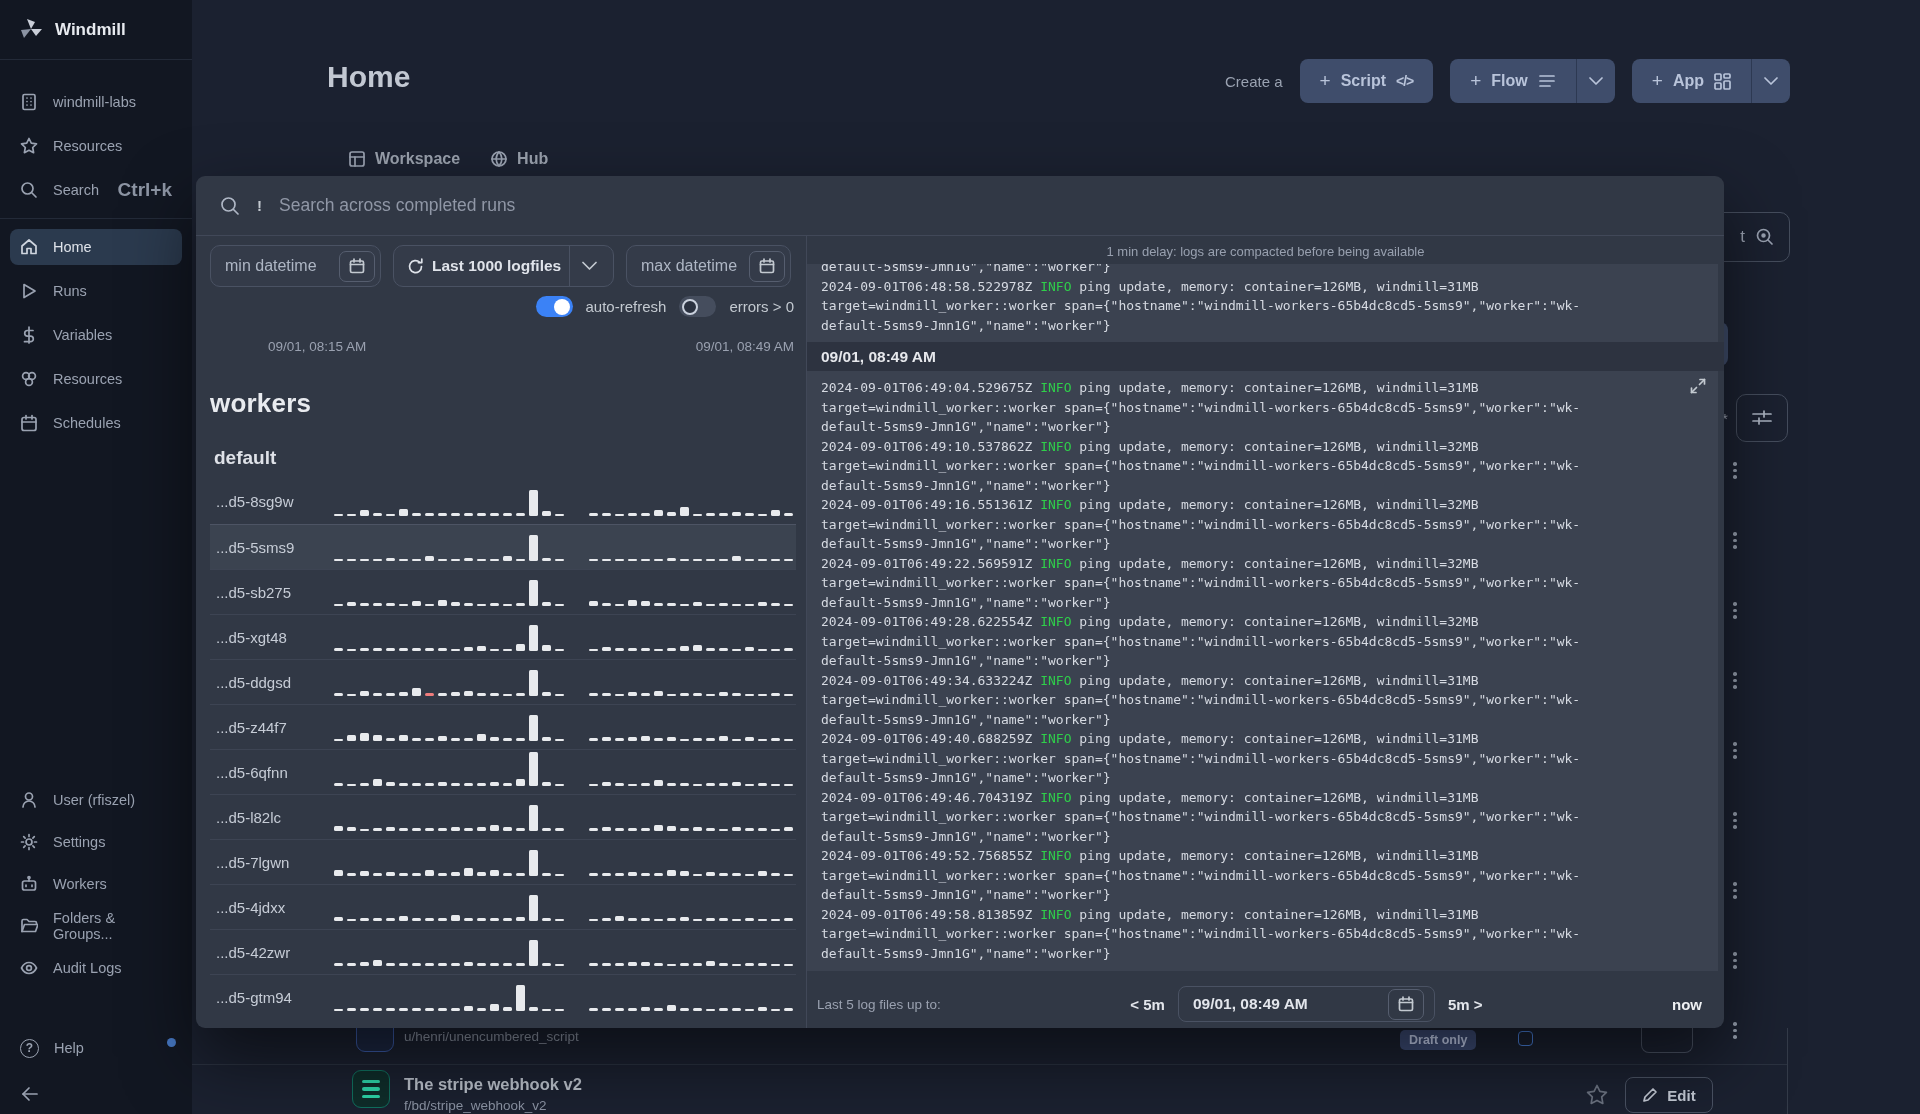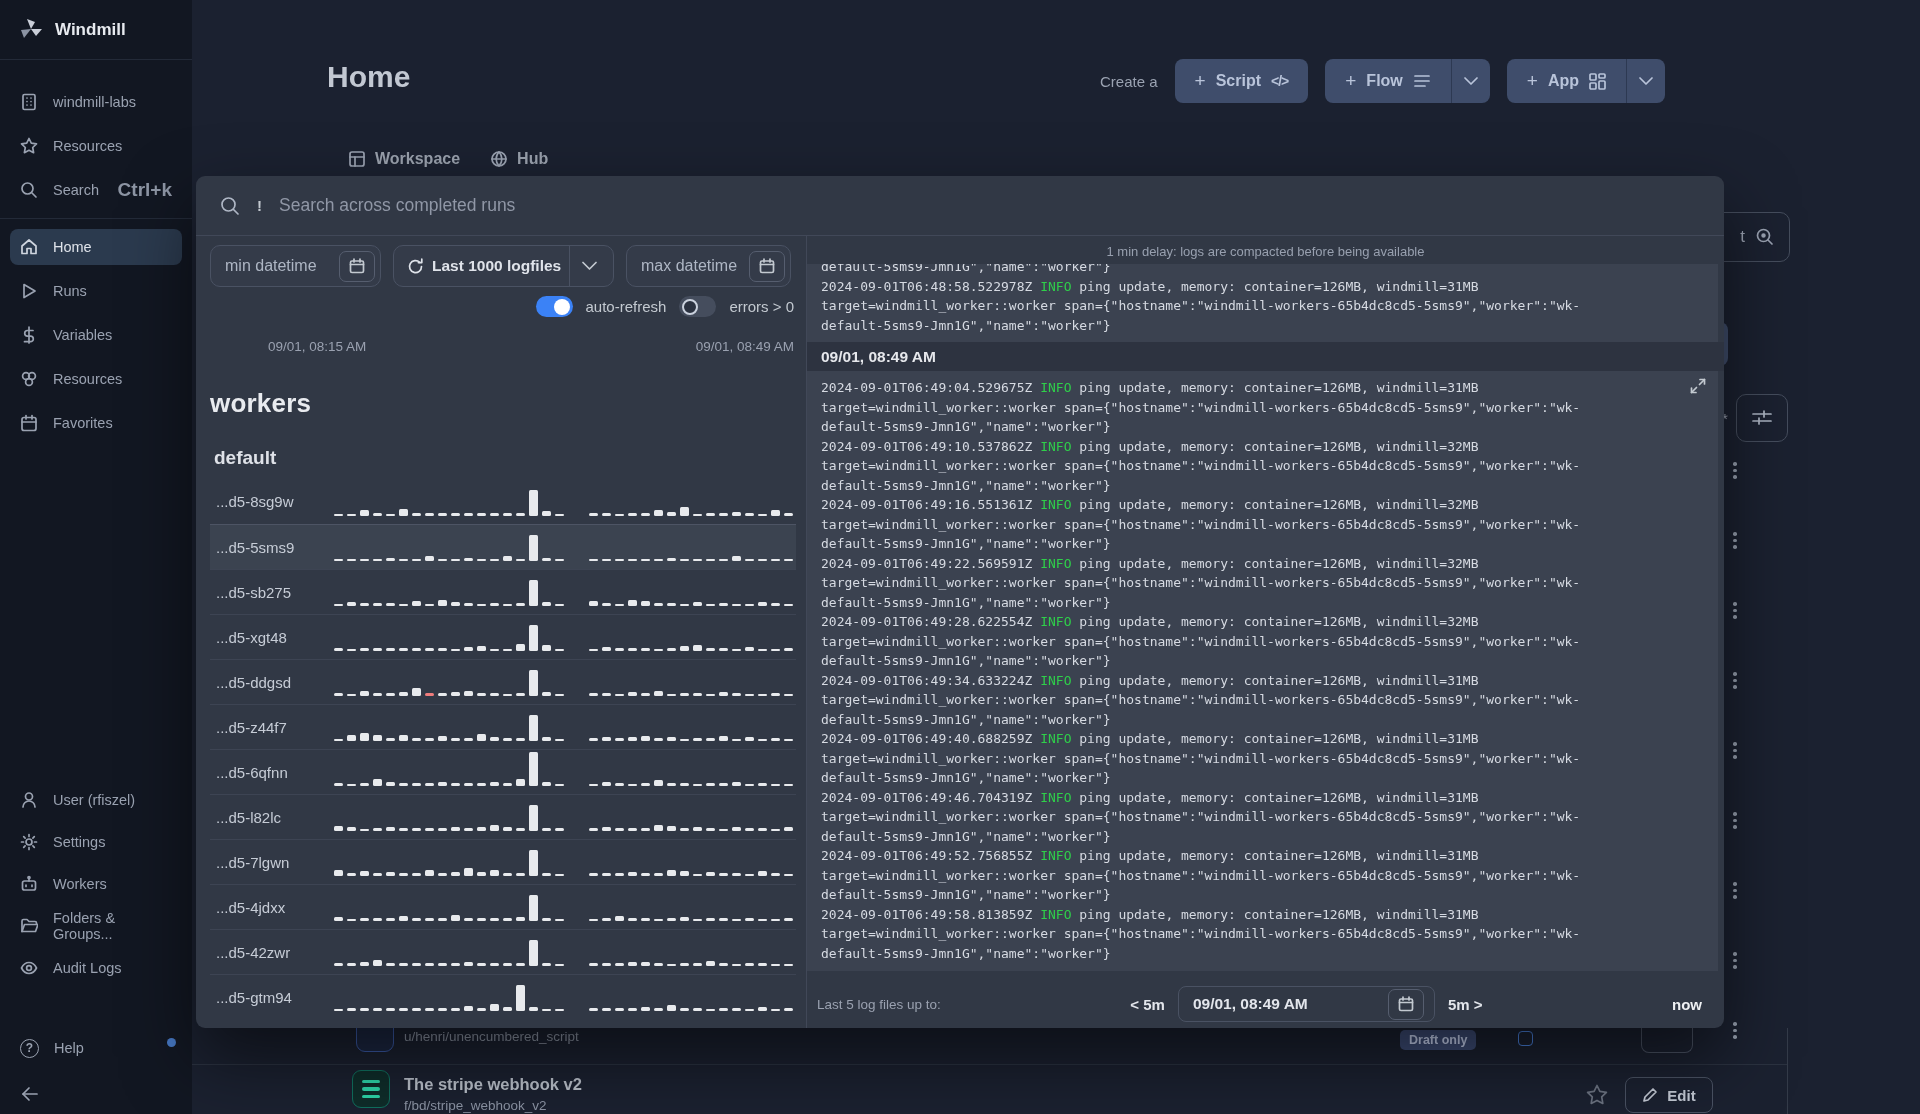--- a/index.html
+++ b/index.html
@@ -20,21 +20,21 @@
   .nav-sep { border-top:1px solid #232a38; margin:10px -10px; }
   .nav-bottom { position:absolute; left:10px; right:10px; top:782px; }
   .nav-help { position:absolute; left:10px; right:10px; top:1030px; }
   .dot-badge { position:absolute; right:6px; top:8px; width:9px; height:9px; border-radius:50%; background:#4576c0; }
   .icon { stroke:#9aa2b1; fill:none; stroke-width:1.7; stroke-linecap:round; stroke-linejoin:round; }
   .nav-item.active .icon { stroke:#cfd5df; }
   .q-circle { width:19px; height:19px; border:1.7px solid #9aa2b1; border-radius:50%; display:flex; align-items:center; justify-content:center; font-size:12px; color:#9aa2b1; font-weight:700; }
 
   
   .page-title { position:absolute; left:327px; top:60px; font-size:30px; font-weight:600; color:#c2c8d2; }
-  .create-row { position:absolute; left:1100px; top:59px; width:690px; display:flex; align-items:center; justify-content:flex-start; gap:17px; }
+  .create-row { position:absolute; left:1100px; top:59px; width:690px; display:flex; align-items:center; justify-content:flex-end; gap:17px; }
   .create-label { color:#9aa2b1; font-size:15px; }
   .btn-split { display:flex; border-radius:8px; overflow:hidden; }
   .btn-main { background:#3f4d6b; color:#b9c4da; font-size:16px; font-weight:700; height:44px;
     display:flex; align-items:center; gap:10px; padding:0 20px; cursor:pointer; }
   .btn-caret { background:#3f4d6b; border-left:1px solid #2d3952; width:39px; height:44px;
     display:flex; align-items:center; justify-content:center; cursor:pointer; }
   .plus { font-size:19px; font-weight:400; }
   .code-glyph { font-size:14px; font-weight:700; letter-spacing:-1px; }
 
   
@@ -363,21 +363,21 @@
           </svg>
         <span>Resources</span>
       </div>
       <div class="nav-item" style="margin-top:8px">
         <svg width="18" height="18" class="icon">
             <rect x="2" y="3.5" width="14" height="13" rx="2"></rect>
             <line x1="2" y1="8" x2="16" y2="8"></line>
             <line x1="6" y1="1.5" x2="6" y2="5"></line>
             <line x1="12" y1="1.5" x2="12" y2="5"></line>
           </svg>
-        <span>Favorites</span>
+        <span>Schedules</span>
       </div>
     </div>
     <div class="nav-bottom">
       <div class="nav-item">
         <svg width="18" height="18" class="icon">
             <circle cx="9" cy="5.5" r="3.5"></circle>
             <path d="M3 16 a6 6 0 0 1 12 0"></path>
           </svg>
         <span>User (rfiszel)</span>
       </div>

